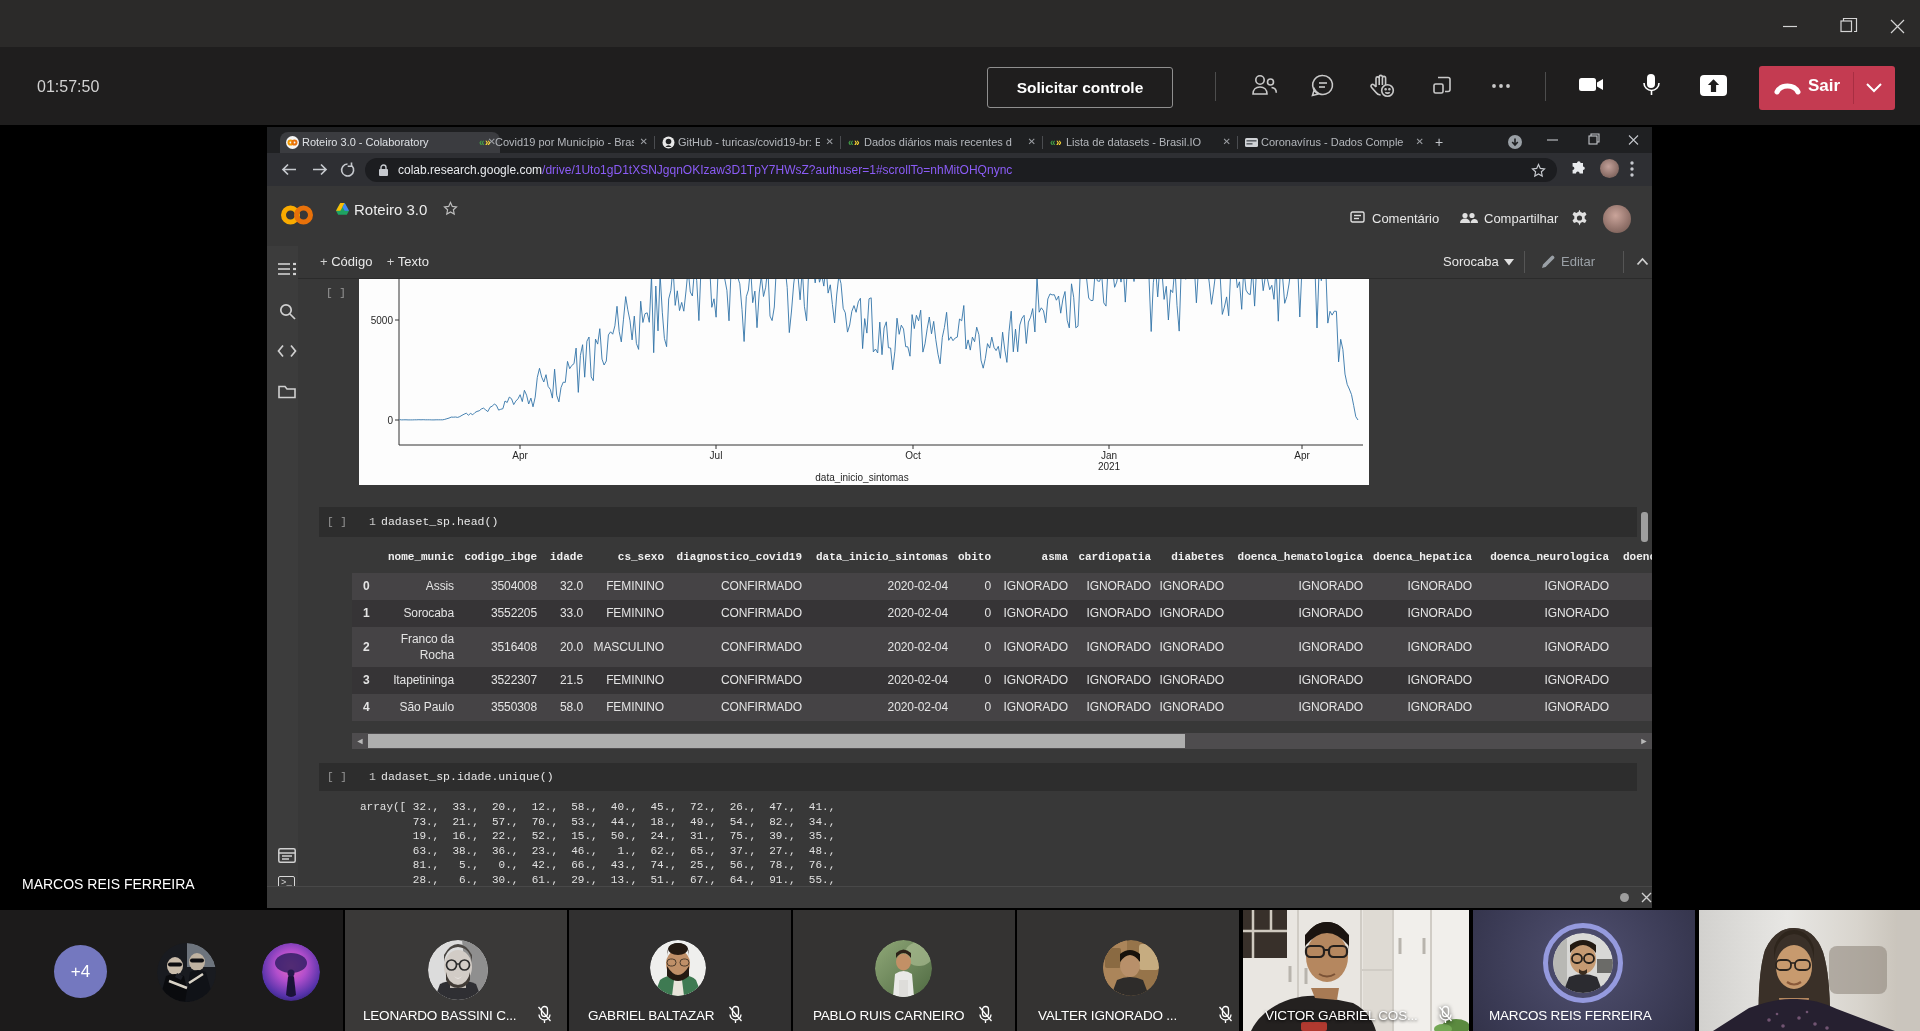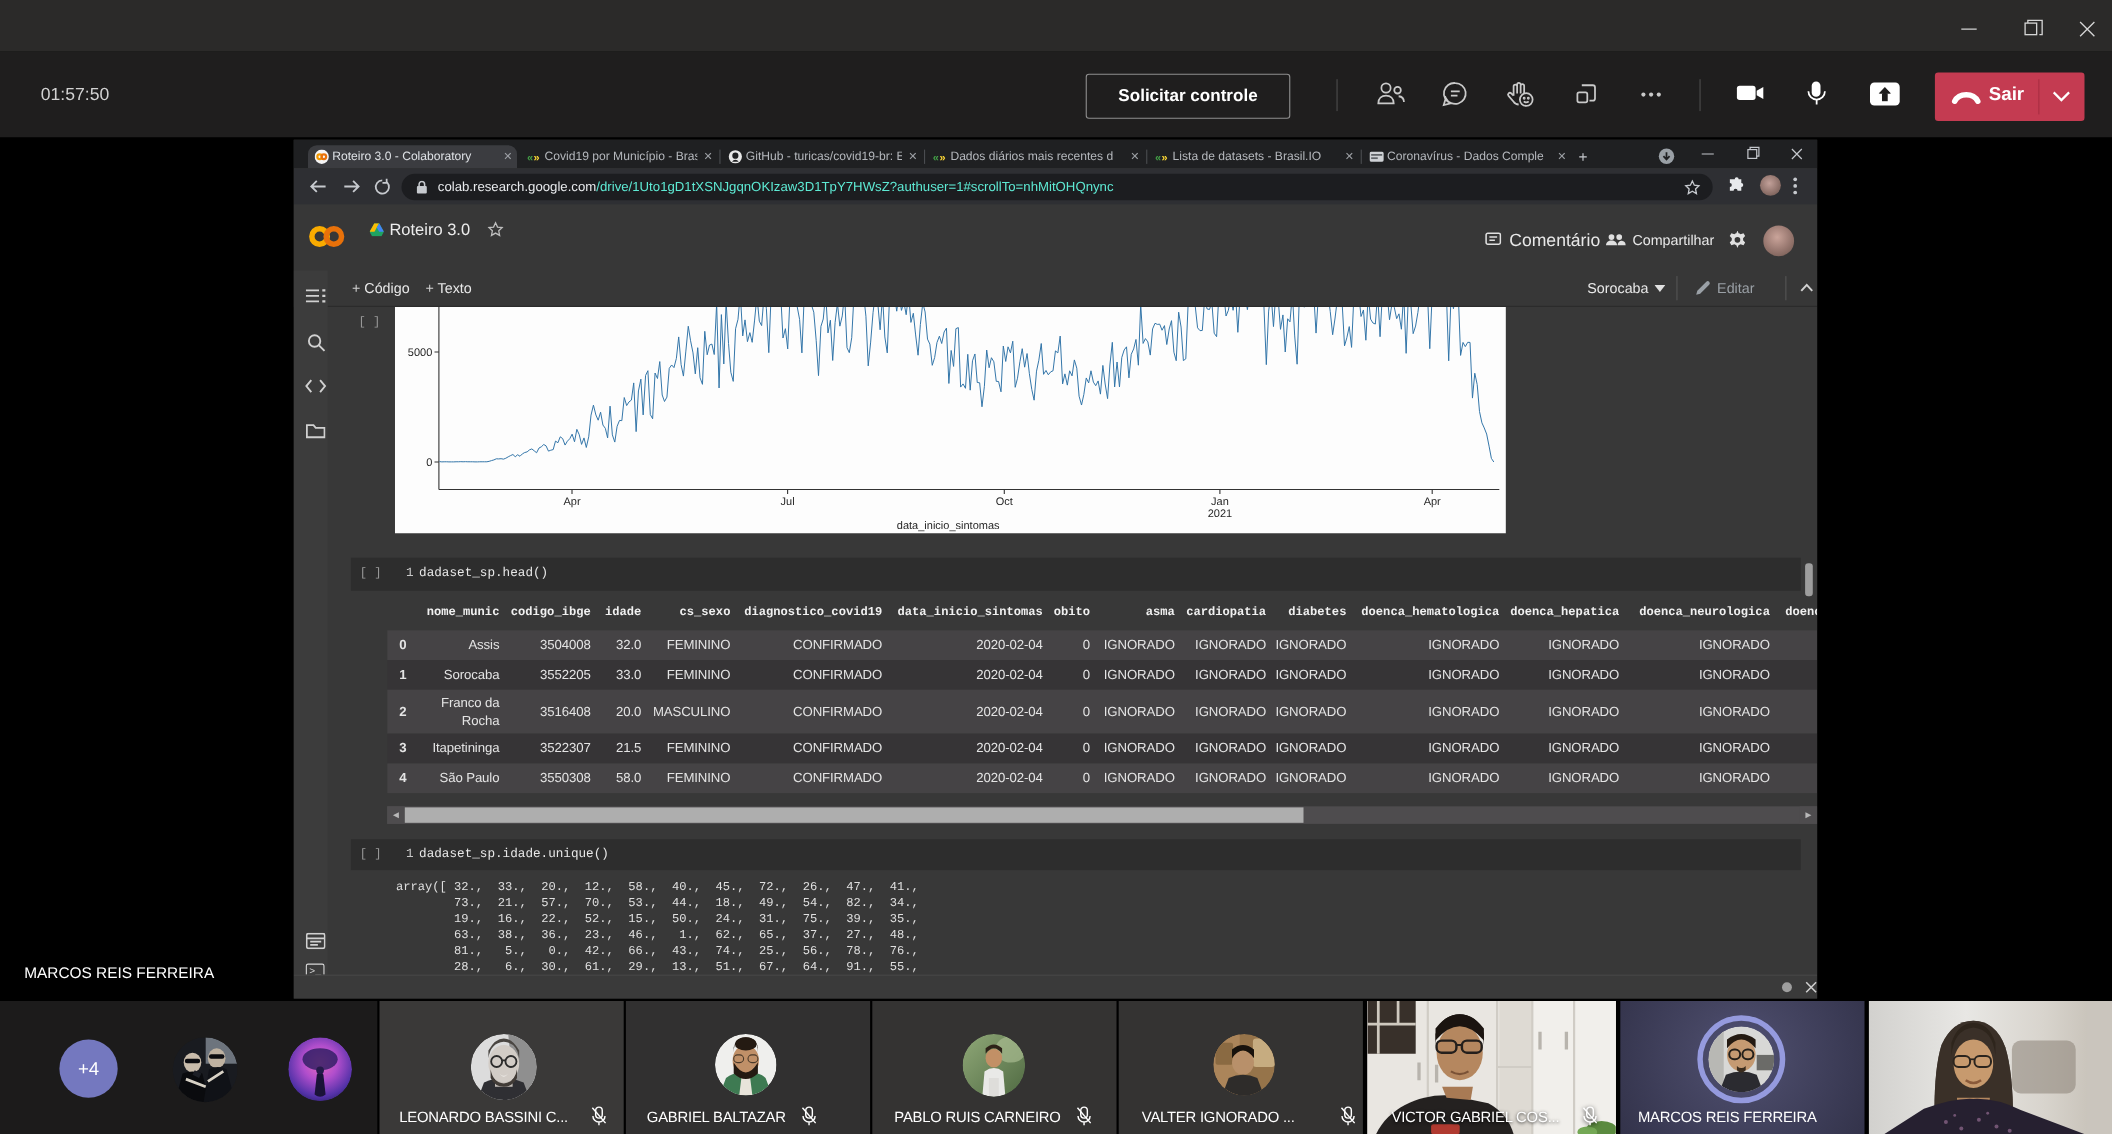--- a/index.html
+++ b/index.html
@@ -15,21 +15,21 @@
 
 #stage{position:absolute;left:0;top:125px;width:1920px;height:783px;background:#000}
 #preslabel{position:absolute;left:22px;top:751px;color:#fff;font-size:14px}
 
 #win{position:absolute;left:267px;top:2px;width:1385px;height:781px;background:#383838;overflow:hidden}
 #tabstrip{position:absolute;left:0;top:0;width:1385px;height:26px;background:#1f2022}
 .tab{position:absolute;top:5px;height:21px;font-size:11px;color:#b4b7bc;white-space:nowrap;overflow:hidden}
 .tt{position:absolute;top:4px;left:22px;right:18px;overflow:hidden;white-space:nowrap}
 .tx{position:absolute;top:4px;right:4px;color:#9da0a5;font-size:10px}
 .tabsep{position:absolute;top:9px;width:1px;height:13px;background:#4a4c50}
-#tab-active{position:absolute;left:13px;top:5px;width:190px;height:21px;background:#3b3c40;border-radius:8px 8px 0 0;color:#dee1e5;font-size:11px}
+#tab-active{position:absolute;left:13px;top:5px;width:220px;height:21px;background:#3b3c40;border-radius:8px 8px 0 0;color:#dee1e5;font-size:11px}
 .favi{position:absolute;top:4px;left:6px;width:13px;height:13px}
 #chrometools{position:absolute;left:0;top:26px;width:1385px;height:33px;background:#2e2f33}
 #urlpill{position:absolute;left:98px;top:5px;width:1192px;height:24px;border-radius:12px;background:#1c1d20;color:#dadce0;font-size:12px;line-height:24px;white-space:nowrap;overflow:hidden}
 
 #colabhead{position:absolute;left:0;top:59px;width:1385px;height:60px;background:#373737}
 #colabtools{position:absolute;left:0;top:119px;width:1385px;height:33px;background:#373737;border-bottom:1px solid #2b2b2b}
 #sidebar{position:absolute;left:0;top:119px;width:31px;height:640px;background:#3c3c3c}
 #content{position:absolute;left:31px;top:152px;width:1354px;height:607px;background:#383838}
 #statusbar{position:absolute;left:0;top:759px;width:1385px;height:22px;background:#3a3a3a;border-top:1px solid #484848}
 .mono{font-family:"Liberation Mono",monospace}
@@ -204,21 +204,21 @@
   <svg class="abs" style="left:12px;top:7px" width="80" height="19" viewBox="0 0 80 19" fill="none" stroke="#c6c9ce" stroke-width="1.7">
     <path d="M17 9.5 H4 M9 4.5 L4 9.5 l5 5"></path>
     <path d="M34 9.5 H47 M42 4.5 l5 5 -5 5"></path>
     <path d="M68.5 4 a6 6 0 1 0 4.4 1.8 M72.5 2.5 v3.8 h-3.8" stroke-width="1.6"></path>
   </svg>
   <div id="urlpill">
     <svg class="abs" style="left:13px;top:6px" width="11" height="13" viewBox="0 0 11 13" fill="#c6c9ce">
             <rect x="1" y="5" width="9" height="7" rx="1"></rect>
             <path d="M3 5 V3.5 a2.5 2.5 0 0 1 5 0 V5" fill="none" stroke="#c6c9ce" stroke-width="1.4"></path>
           </svg>
-    <span style="margin-left:33px;color:#e8eaed">colab.research.google.com</span><span style="color:#5eead4">/drive/1Uto1gD1tXSNJgqnOKIzaw3D1TpY7HWsZ?authuser=1#scrollTo=nhMitOHQnync</span>
+    <span style="margin-left:33px;color:#e8eaed">colab.research.google.com</span><span style="color:#8b5cf6">/drive/1Uto1gD1tXSNJgqnOKIzaw3D1TpY7HWsZ?authuser=1#scrollTo=nhMitOHQnync</span>
     <svg class="abs" style="left:1166px;top:5px" width="15" height="15" viewBox="0 0 15 15" fill="none" stroke="#c6c9ce" stroke-width="1.2">
             <path d="M7.5 1.5 l1.8 3.9 4.2.5 -3.1 2.9 .8 4.2 -3.7-2.1 -3.7 2.1 .8-4.2 -3.1-2.9 4.2-.5 z"></path>
           </svg>
   </div>
   <svg class="abs" style="left:1303px;top:8px" width="17" height="17" viewBox="0 0 17 17" fill="#e8eaed">
           <path d="M7 2 a1.8 1.8 0 0 1 3.6 0 h2.4 v3.4 a1.8 1.8 0 0 1 0 3.6 v3.4 h-3.4 a1.8 1.8 0 0 0 -3.6 0 H2.6 v-3.4 a1.8 1.8 0 0 0 0-3.6 V2 z"></path>
         </svg>
   <div class="abs" style="left:1333px;top:6px;width:19px;height:19px;border-radius:50%;background:radial-gradient(circle at 45% 40%,#c2a099,#8d7069 60%,#63504a)"></div>
   <svg class="abs" style="left:1363px;top:7px" width="4" height="18" viewBox="0 0 4 18" fill="#c6c9ce">
           <circle cx="2" cy="3" r="1.7"></circle>
@@ -239,21 +239,21 @@
         </svg>
   <div class="abs" style="left:87px;top:15px;color:#ececec;font-size:15px">Roteiro 3.0</div>
   <svg class="abs" style="left:176px;top:15px" width="15" height="15" viewBox="0 0 15 15" fill="none" stroke="#bdbdbd" stroke-width="1.2">
           <path d="M7.5 1.5 l1.8 3.9 4.2.5 -3.1 2.9 .8 4.2 -3.7-2.1 -3.7 2.1 .8-4.2 -3.1-2.9 4.2-.5 z"></path>
         </svg>
   <svg class="abs" style="left:1083px;top:25px" width="15" height="14" viewBox="0 0 15 14" fill="none" stroke="#e0e0e0" stroke-width="1.4">
           <rect x="1" y="1" width="13" height="10" rx="1.5"></rect>
           <line x1="4" y1="4.5" x2="11" y2="4.5"></line>
           <line x1="4" y1="7.5" x2="9" y2="7.5"></line>
         </svg>
-  <div class="abs" style="left:1105px;top:25px;color:#e8e8e8;font-size:16px">Comentário</div>
+  <div class="abs" style="left:1105px;top:25px;color:#e8e8e8;font-size:13px">Comentário</div>
   <svg class="abs" style="left:1192px;top:26px" width="19" height="13" viewBox="0 0 19 13" fill="#e0e0e0">
           <circle cx="6" cy="3.5" r="2.6"></circle>
           <circle cx="13" cy="3.5" r="2.6"></circle>
           <path d="M1 11 c0-2.8 2.2-4.4 5-4.4 s5 1.6 5 4.4 z"></path>
           <path d="M11.5 11 c.2-2.6 2-4.4 4.5-4 2 .3 3 2 3 4 z"></path>
         </svg>
   <div class="abs" style="left:1217px;top:25px;color:#e8e8e8;font-size:13px">Compartilhar</div>
   <svg class="abs" style="left:1304px;top:24px" width="17" height="17" viewBox="0 0 17 17" fill="#e0e0e0">
           <path d="M8.5 0 l1 2.6 a6 6 0 0 1 1.8 .8 l2.7-.9 1.5 2.6 -1.9 2 a6 6 0 0 1 0 1.8 l1.9 2 -1.5 2.6 -2.7-.9 a6 6 0 0 1 -1.8 .8 l-1 2.6 -1-2.6 a6 6 0 0 1 -1.8-.8 l-2.7.9 -1.5-2.6 1.9-2 a6 6 0 0 1 0-1.8 l-1.9-2 1.5-2.6 2.7.9 a6 6 0 0 1 1.8-.8 z" transform="translate(0,-0.5)"></path>
           <circle cx="8.5" cy="8" r="2.6" fill="#373737"></circle>

